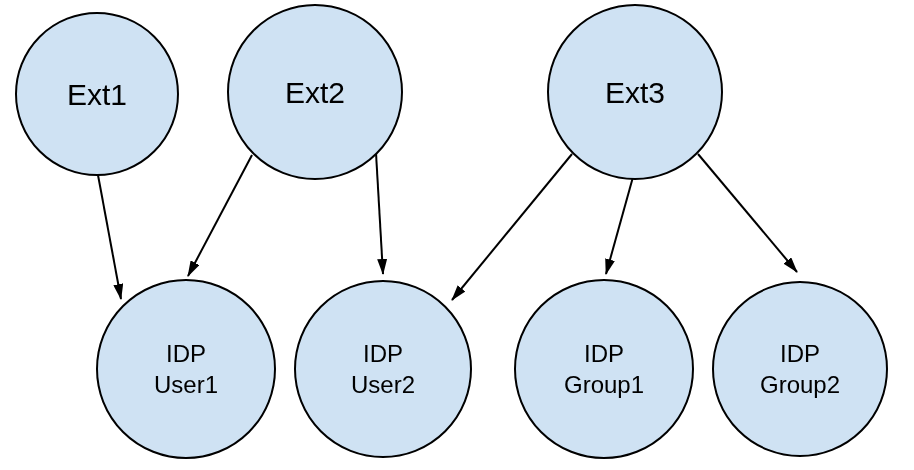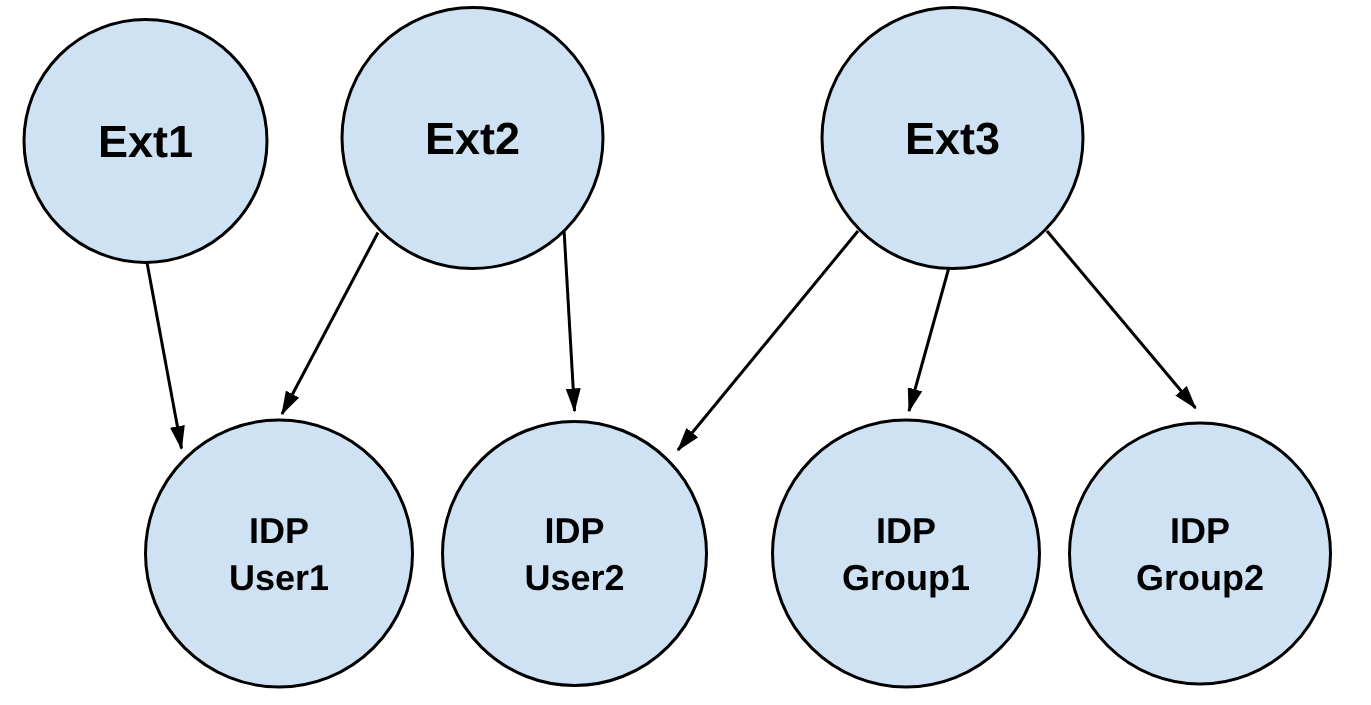--- a/index.html
+++ b/index.html
@@ -7,21 +7,20 @@
     padding: 0;
     background: #ffffff;
     font-family: "Liberation Sans", sans-serif;
   }
   .canvas {
     position: relative;
     width: 914px;
     height: 470px;
     background: #ffffff;
     overflow: hidden;
-    font-weight: bold;
   }
   svg { display: block; }
   .node-label {
     font-family: "Liberation Sans", sans-serif;
     fill: #000000;
     user-select: none;
   }
 </style>
 </head>
 <body>

